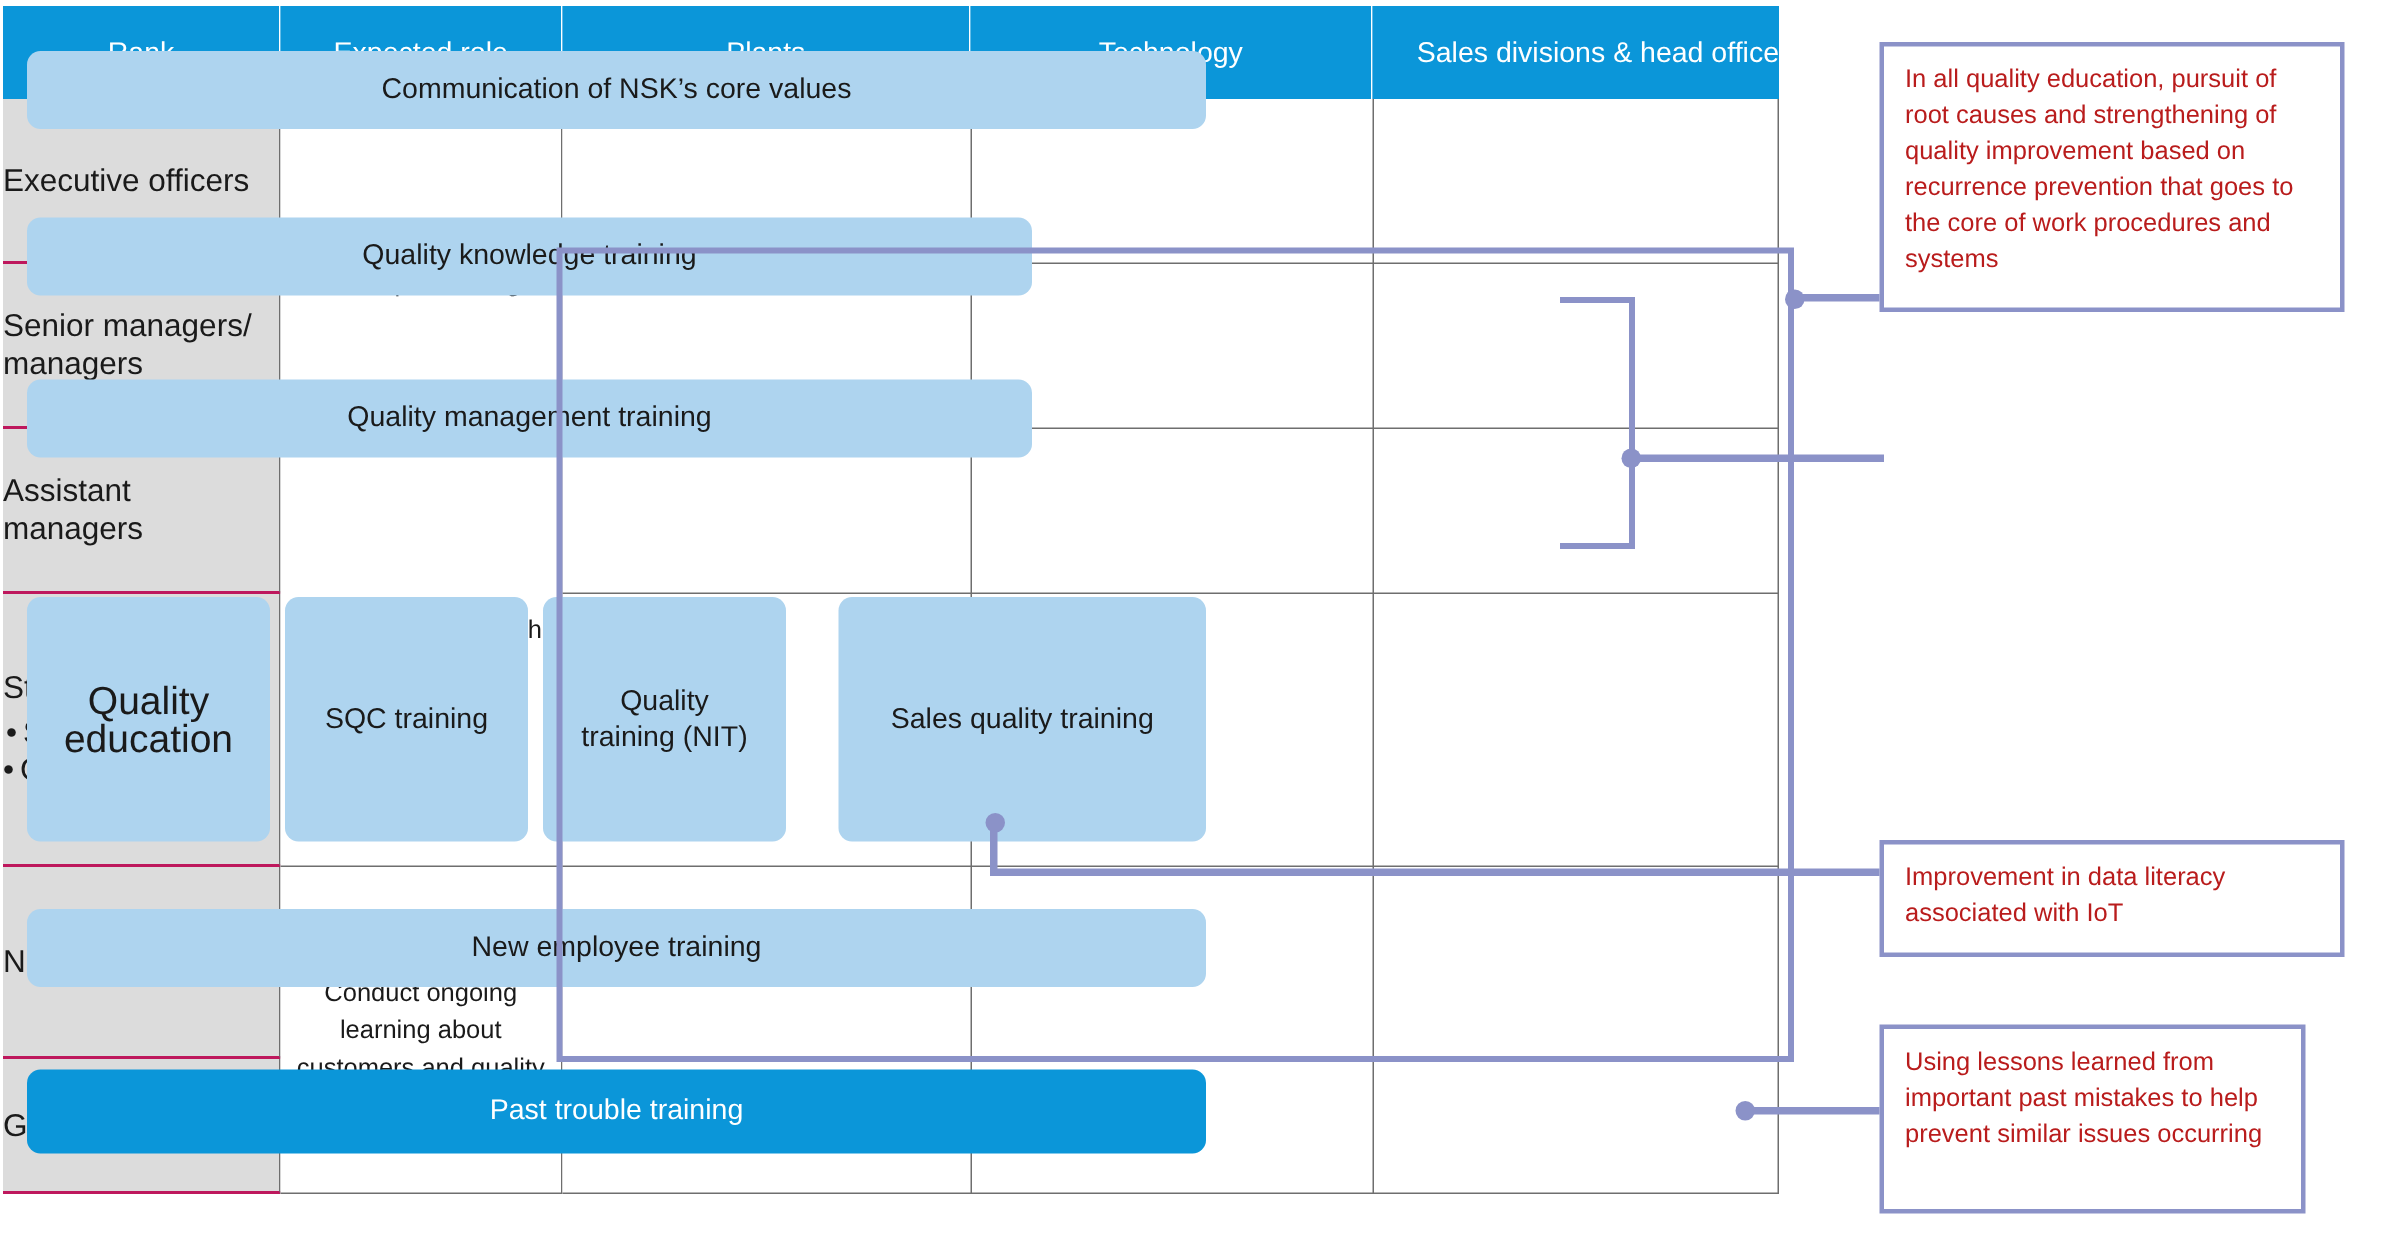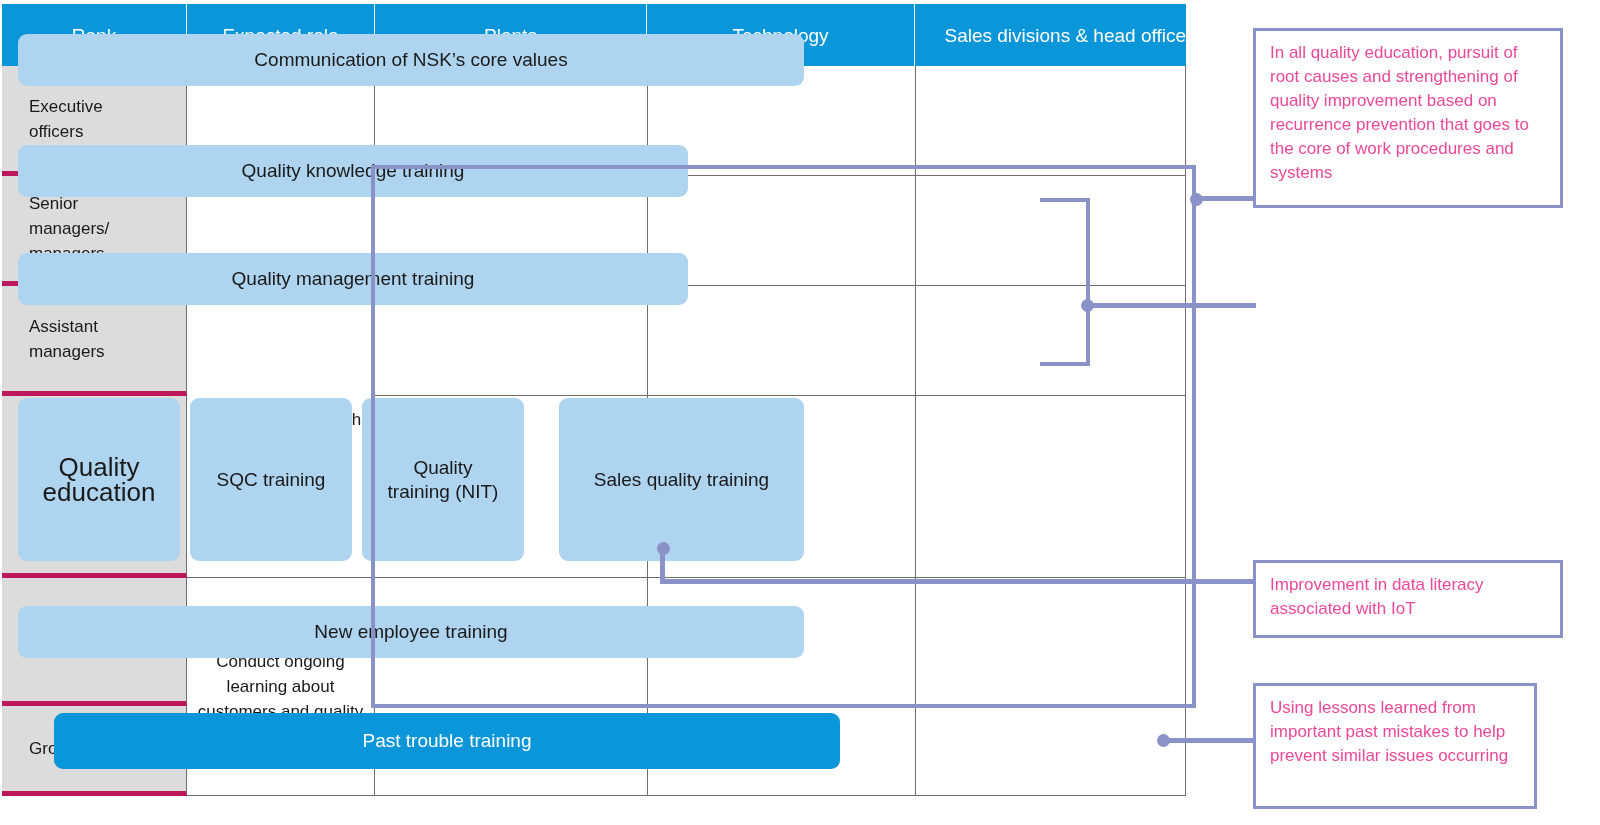--- a/index.html
+++ b/index.html
@@ -16,23 +16,23 @@
 
   .hdr{
     background:#0b96d9;color:#ffffff;
     display:flex;align-items:center;justify-content:center;text-align:center;
     font-size:19px;line-height:23px;
     border-right:1px solid #ffffff;
   }
   .hdr.last{border-right:none;justify-content:flex-end;}
 
   .rankcell{
-    background:#dcdcdc;border-bottom:5px solid #be185d;border-right:1px solid #6e6e6e;
+    background:#dcdcdc;border-bottom:2px solid #be185d;border-right:1px solid #6e6e6e;
     display:flex;flex-direction:column;justify-content:center;
-    padding:0 27px;font-size:17px;line-height:25px;
+    padding:0 0;font-size:21px;line-height:25px;
   }
   .rankcell .bullets{margin-top:5px;}
   .rankcell .bullet{padding-left:2px;text-indent:0;}
   .rankcell .bullet span.b{margin-right:4px;}
   .bullet-ind{display:block;padding-left:18px;}
 
   .rolecell{
     background:#ffffff;border-bottom:1px solid #6e6e6e;border-right:1px solid #6e6e6e;
     display:flex;align-items:center;justify-content:center;text-align:center;
     font-size:17px;line-height:25px;padding:0 8px;
@@ -59,21 +59,21 @@
   
   .pline{position:absolute;background:#8b92c8;}
   .pdot{position:absolute;width:13px;height:13px;border-radius:50%;background:#8b92c8;}
   .prect{position:absolute;box-sizing:border-box;border:4px solid #8b92c8;background:transparent;}
   .pbracket{position:absolute;box-sizing:border-box;border:4px solid #8b92c8;border-left:none;background:transparent;}
 
   
   .note{
     position:absolute;box-sizing:border-box;
     border:3px solid #8b92c8;background:#ffffff;
-    font-size:17px;line-height:24px;color:#ec4899;
+    font-size:17px;line-height:24px;color:#b91c1c;
     padding:10px 12px 10px 14px;
   }
 </style>
 </head>
 <body>
 
 <div id="root">
 
   <div class="tbl">
 
@@ -166,21 +166,21 @@
     </div>
 
     <div class="bar" style="left:557px;top:394px;width:245px;height:163px;">
       <span>Sales quality training</span>
     </div>
 
     <div class="bar" style="left:16px;top:602px;width:786px;height:52px;">
       <span>New employee training</span>
     </div>
 
-    <div class="bar dark" style="left:16px;top:709px;width:786px;height:56px;margin-left:36px;">
+    <div class="bar dark" style="left:16px;top:709px;width:786px;height:56px;">
       <span>Past trouble training</span>
     </div>
   </div>
 
   <div class="prect" style="left:371px;top:165px;width:825px;height:543px;"></div>
 
   <div class="pbracket" style="left:1040px;top:198px;width:50px;height:168px;"></div>
 
   <div class="pdot" style="left:1190px;top:193px;"></div>
   <div class="pline" style="left:1196px;top:196px;width:60px;height:5px;"></div>

